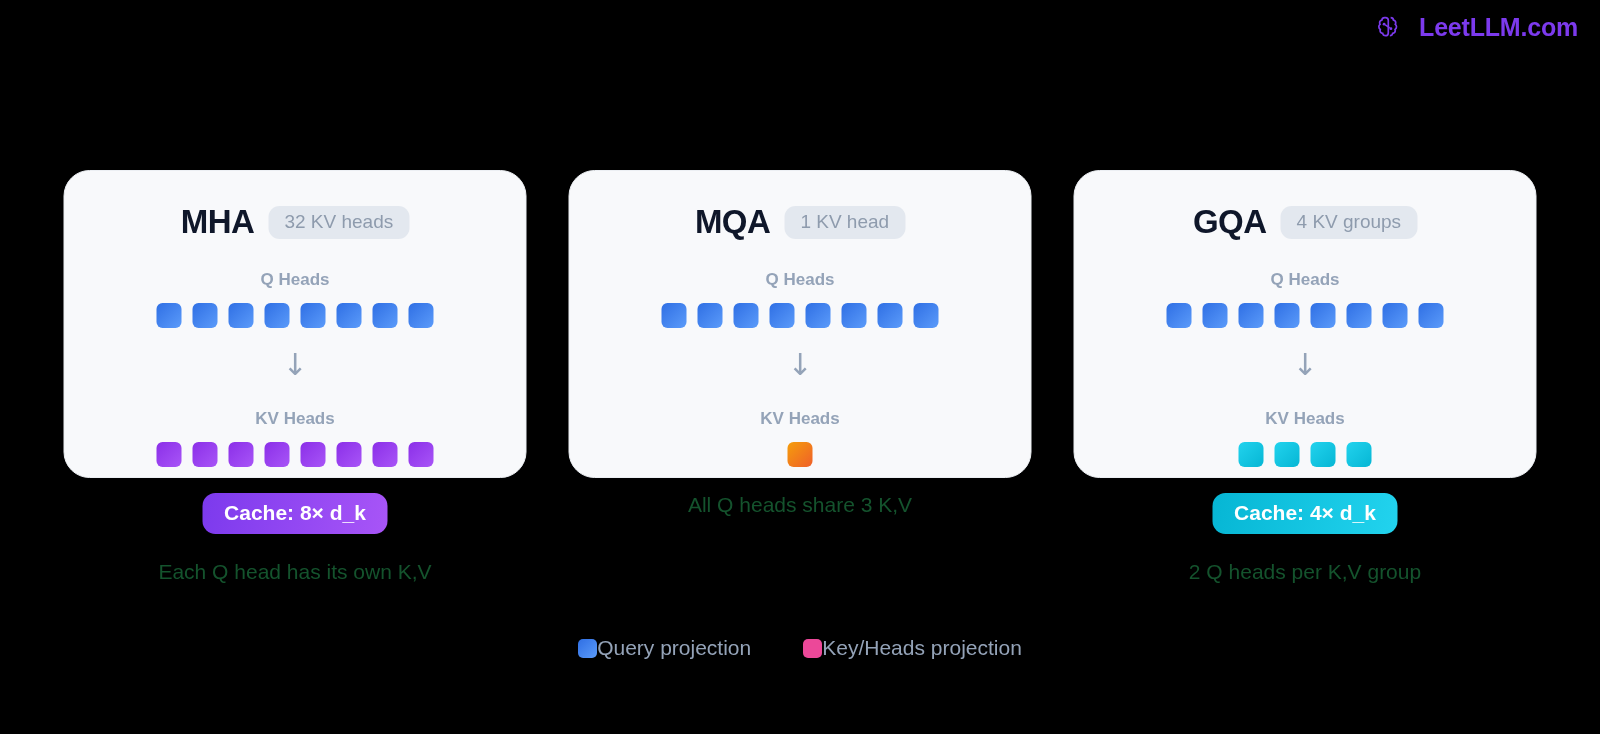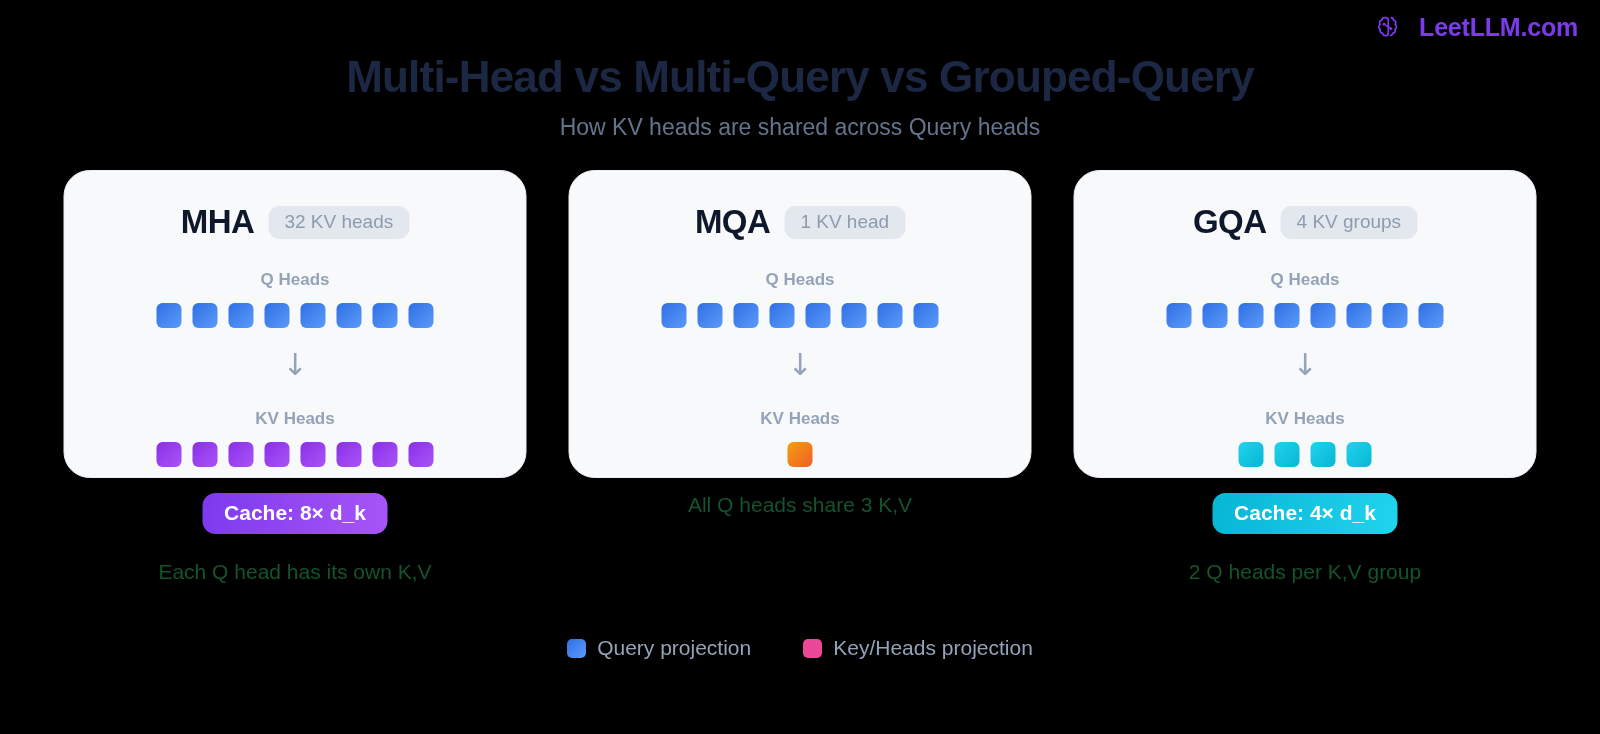--- a/index.html
+++ b/index.html
@@ -174,21 +174,20 @@
     top: 636px;
     left: 0;
     width: 1600px;
     display: flex;
     justify-content: center;
     gap: 52px;
   }
   .legend-item {
     display: flex;
     align-items: center;
-    gap: 11px;
   }
   .legend-swatch {
     width: 19px;
     height: 19px;
     border-radius: 5px;
   }
   .legend-swatch.q  { background: linear-gradient(135deg, #2f6fe4 0%, #5b9bfa 100%); }
   .legend-swatch.kv { background: #ec4899; }
   .legend-label {
     font-size: 21px;
@@ -204,24 +203,20 @@
     <svg class="brand-icon" viewBox="0 0 24 24">
       <path d="M9.5 3.2c-1.4 0-2.4 1-2.5 2.2-1.2.2-2 1.2-2 2.4 0 .5.2 1 .4 1.4-.7.5-1.1 1.3-1.1 2.2 0 1 .5 1.8 1.3 2.3-.1.3-.2.6-.2 1 0 1.3 1 2.4 2.3 2.5.2 1.2 1.2 2.1 2.5 2.1 1.4 0 2.5-1.1 2.5-2.5V5.7c0-1.4-1.1-2.5-2.5-2.5h-.7z" fill="none" stroke="#7c3aed" stroke-width="1.5"></path>
       <path d="M14.8 3.2c1.4 0 2.4 1 2.5 2.2 1.2.2 2 1.2 2 2.4 0 .5-.2 1-.4 1.4.7.5 1.1 1.3 1.1 2.2 0 1-.5 1.8-1.3 2.3.1.3.2.6.2 1 0 1.3-1 2.4-2.3 2.5-.2 1.2-1.2 2.1-2.5 2.1" fill="none" stroke="#7c3aed" stroke-width="1.5"></path>
       <circle cx="9" cy="9" r="1.3" fill="#7c3aed"></circle>
       <circle cx="15" cy="13" r="1.3" fill="#7c3aed"></circle>
       <path d="M10 9.6l4 2.8" stroke="#7c3aed" stroke-width="1.3"></path>
     </svg>
     <span class="brand-text">LeetLLM.com</span>
   </div>
 
-  <div class="header">
-    <div class="title">Multi-Head vs Multi-Query vs Grouped-Query</div>
-    <div class="subtitle">How KV heads are shared across Query heads</div>
-  </div>
 
   <div class="cards">
 
     <div class="card">
       <div class="card-head">
         <span class="card-title">MHA</span>
         <span class="card-badge">32 KV heads</span>
       </div>
       <div class="row-label">Q Heads</div>
       <div class="squares">

